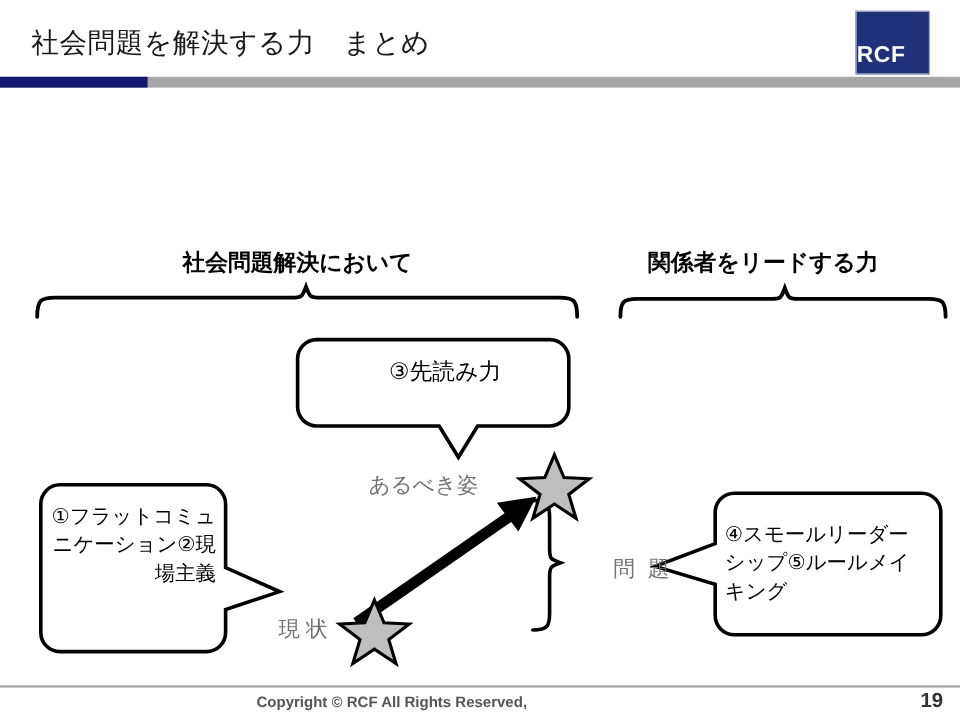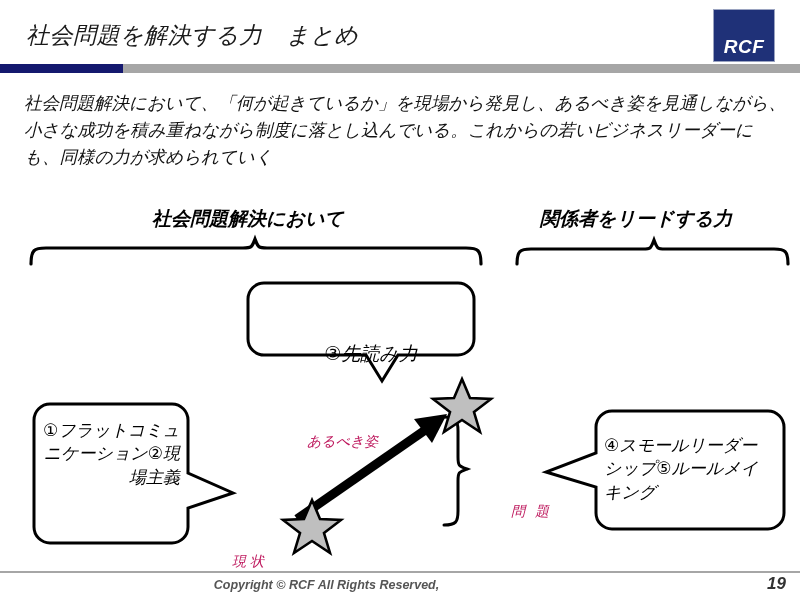--- a/index.html
+++ b/index.html
@@ -8,21 +8,20 @@
     background: #ffffff;
   }
   #slide {
     position: relative;
     width: 800px;
     height: 600px;
     background: #ffffff;
     overflow: hidden;
     font-family: "Liberation Sans", "DejaVu Sans", sans-serif;
     color: #000000;
-    font-style: italic;
   }
 
   
   #title {
     position: absolute;
     left: 26px;
     top: 20px;
     font-size: 23px;
     letter-spacing: 0.5px;
     color: #1a1a1a;
@@ -36,21 +35,20 @@
     height: 53px;
     background: #1f3178;
     border: 1px solid #9aa3c0;
     box-sizing: border-box;
   }
   #logo-text {
     position: absolute;
     left: 0;
     right: 0;
     bottom: 3px;
-    text-align: center;
     color: #ffffff;
     font-size: 19px;
     font-weight: bold;
     letter-spacing: 0.5px;
   }
   #rule-gray {
     position: absolute;
     left: 0;
     top: 64px;
     width: 800px;
@@ -104,42 +102,40 @@
     font-size: 17px;
     line-height: 1.38;
     color: #000000;
   }
   #co3-text {
     left: 276px;
     top: 298px;
     width: 190px;
     text-align: center;
     font-size: 19px;
-    margin-top: 43px;
   }
   #co1-text {
     left: 40px;
     top: 419px;
     width: 140px;
     text-align: right;
   }
   #co4-text {
     left: 604px;
     top: 418px;
     width: 158px;
     margin-top: 16px;
   }
 
   
   .diagram-label {
     position: absolute;
-    font-size: 14px;
-    color: #be185d;
+    font-size: 18px;
+    color: #737373;
     white-space: nowrap;
-    margin-top: 41px;
   }
   #lbl-ideal   { left: 307px; top: 392px; }
   #lbl-current { left: 232px; top: 512px; }
   #lbl-problem { left: 511px; top: 462px; letter-spacing: 3px; }
 
   
   #footer-rule {
     position: absolute;
     left: 0;
     top: 571px;
@@ -173,21 +169,20 @@
 
   <div id="title">社会問題を解決する力　まとめ</div>
 
   <div id="logo">
     <div id="logo-text">RCF</div>
   </div>
 
   <div id="rule-gray"></div>
   <div id="rule-navy"></div>
 
-  <div id="lead">社会問題解決において、「何が起きているか」を現場から発見し、あるべき姿を見通しながら、小さな成功を積み重ねながら制度に落とし込んでいる。これからの若いビジネスリーダーにも、同様の力が求められていく</div>
 
   <div class="group-head" id="head-left">社会問題解決において</div>
   <div class="group-head" id="head-right">関係者をリードする力</div>
 
   <svg id="vector" viewBox="0 0 800 600">
 
     <path d="M 31 264
              C 31 250, 34 248, 46 248
              L 243 248
              C 252 248, 252 247, 255 239

